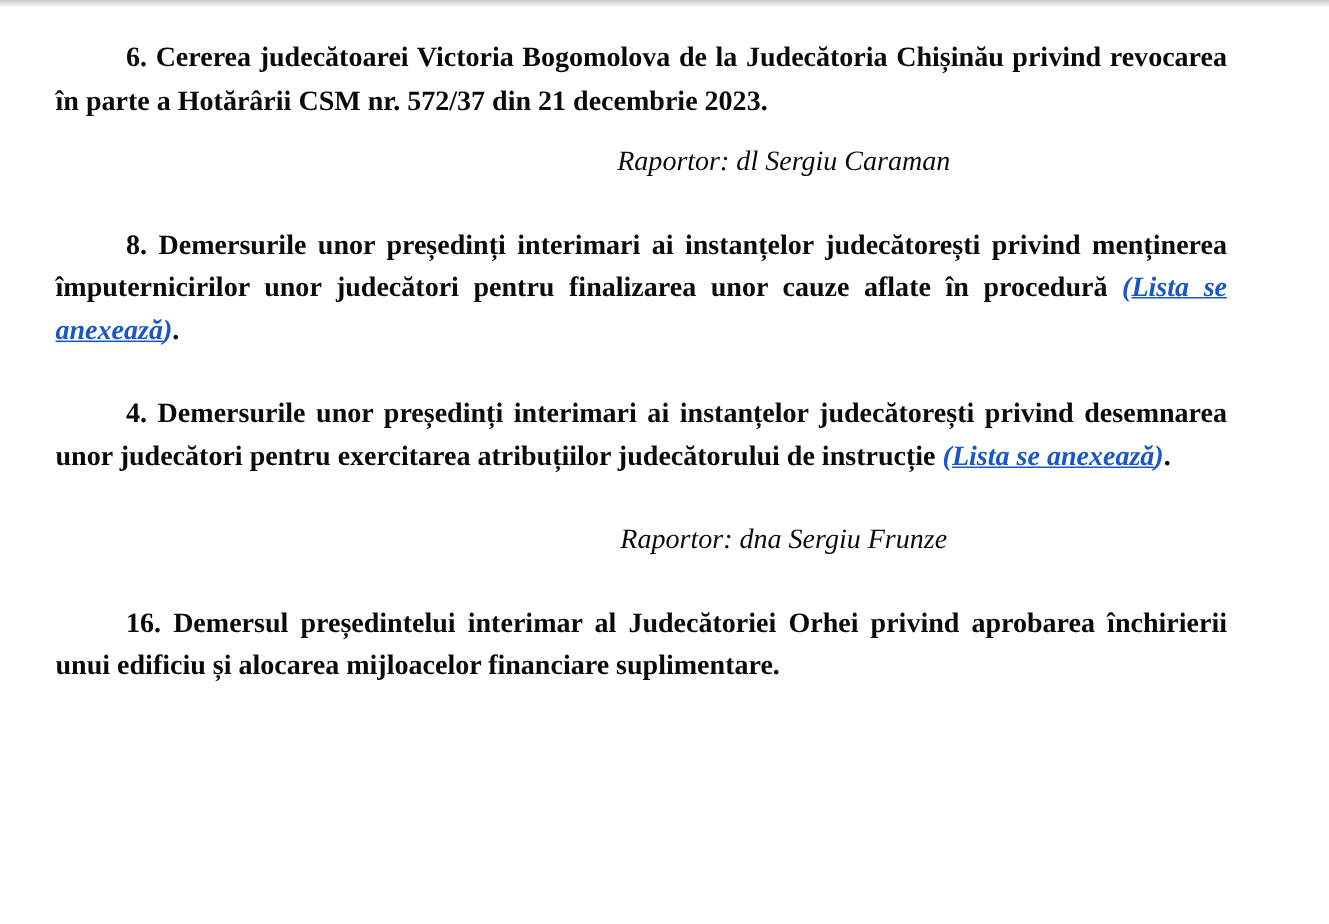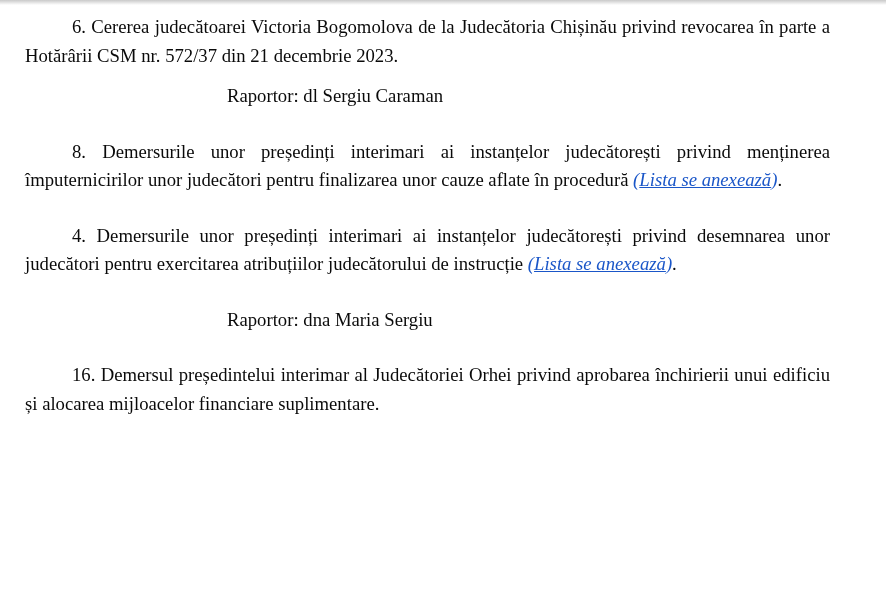--- a/index.html
+++ b/index.html
@@ -22,28 +22,31 @@
     position: absolute; top: 0; left: 0; right: 0; height: 5px;
     background: linear-gradient(to bottom, #c9c9c9, #ffffff);
   }
   .content {
     position: absolute; top: 0; left: 0; right: 0;
     padding: 13px 56px 0 25px; 
   }
   .block { margin: 0; }
   .block + .block { margin-top: 27px; }
   p.body-par {
-    margin: 0;
+    margin: 12px;
     text-align: justify;
     text-indent: 47px;
+    font-weight: bold;
   }
   p.raportor {
-    margin: 12px;
+    margin: 0;
+    text-align: center;
     text-indent: 0;
     padding-left: 190px; 
+    font-style: italic;
   }
   .paren {
     color: var(--link);
     font-style: italic;
   }
   a.lista-link, .lista-link {
     color: var(--link);
     font-style: italic;
     text-decoration: underline;
     cursor: pointer;
@@ -65,21 +68,21 @@
 
     <section class="block">
       <p class="body-par"><span>8. Demersurile unor președinți interimari ai instanțelor judecătorești privind menținerea împuternicirilor unor judecători pentru finalizarea unor cauze aflate în procedură </span><span class="paren">(</span><a class="lista-link">Lista se anexează</a><span class="paren">)</span><span class="end-dot">.</span></p>
     </section>
 
     <section class="block">
       <p class="body-par"><span>4. Demersurile unor președinți interimari ai instanțelor judecătorești privind desemnarea unor judecători pentru exercitarea atribuțiilor judecătorului de instrucție </span><span class="paren">(</span><a class="lista-link">Lista se anexează</a><span class="paren">)</span><span class="end-dot">.</span></p>
     </section>
 
     <section class="block">
-      <p class="raportor">Raportor: dna Maria Sergiu</p>
+      <p class="raportor">Raportor: dna Sergiu Frunze</p>
     </section>
 
     <section class="block">
       <p class="body-par">16. Demersul președintelui interimar al Judecătoriei Orhei privind aprobarea închirierii unui edificiu și alocarea mijloacelor financiare suplimentare.</p>
     </section>
 
   </div>
 </div>
 
 </body></html>

